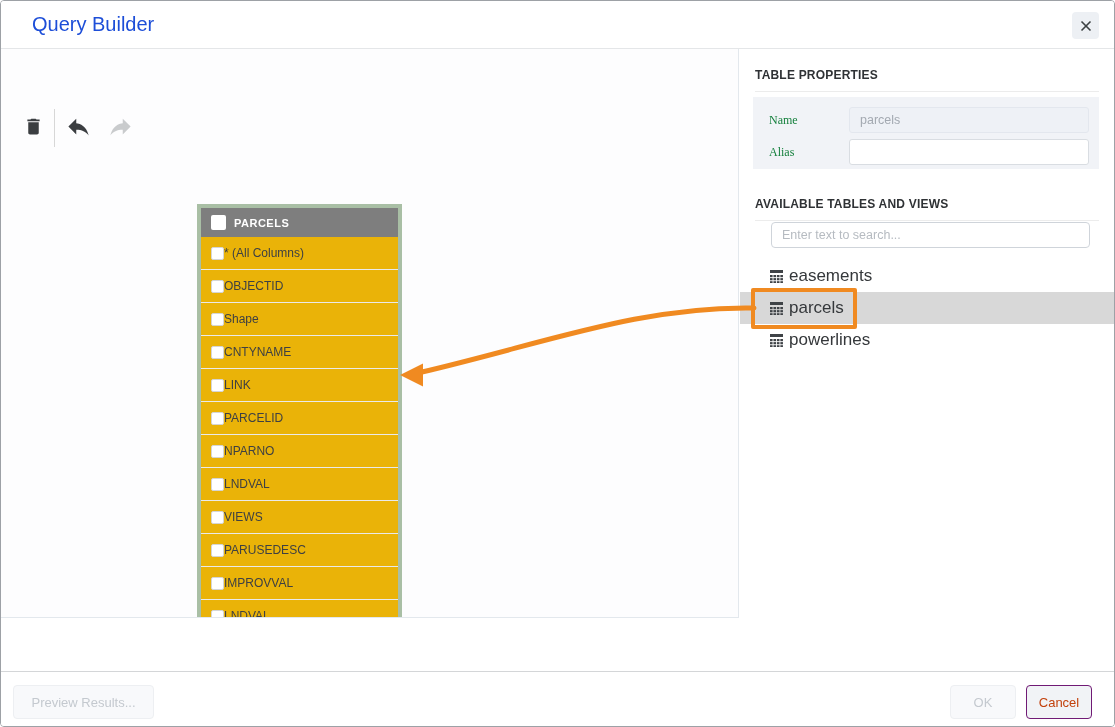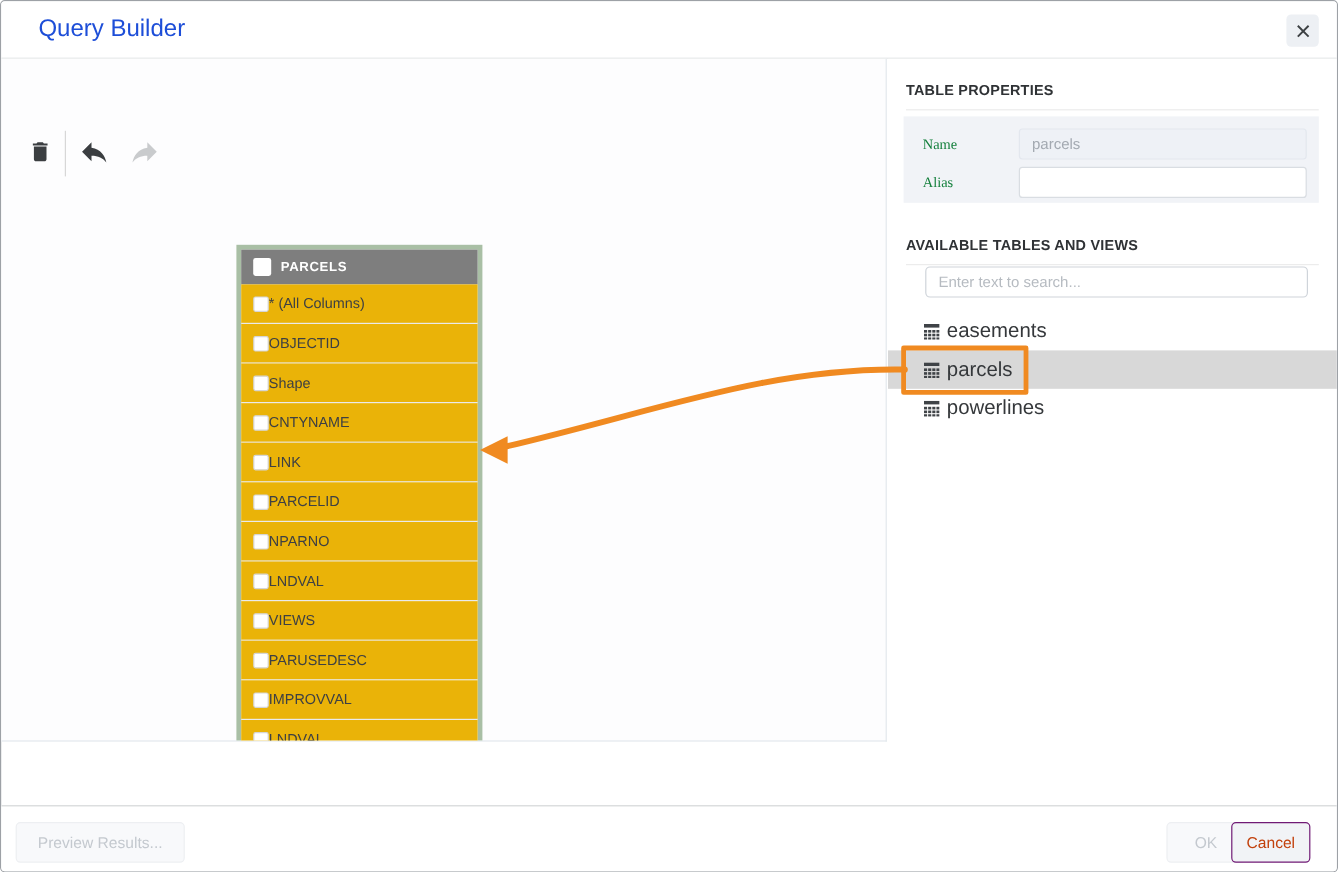--- a/index.html
+++ b/index.html
@@ -81,21 +81,21 @@
   .arrow-overlay{position:absolute;inset:0;z-index:40;pointer-events:none;}
   
   .footer{position:absolute;left:0;top:670px;right:0;height:56px;background:#fff;border-top:1px solid #d4d6d8;}
   .btn{
     position:absolute;top:13px;height:34px;border-radius:4px;font-size:13px;
     display:flex;align-items:center;justify-content:center;font-family:inherit;
   }
   .btn.disabled{background:#f8f9fb;border:1px solid #edeff2;color:#c4c9cf;}
   .btn.normal{background:#f1f3f6;border:1px solid #701a75;color:#c2410c;cursor:pointer;}
   #preview-btn{left:12px;width:141px;}
-  #ok-btn{left:949px;width:66px;margin-left:22px;}
+  #ok-btn{left:949px;width:66px;}
   #cancel-btn{left:1025px;width:66px;}
 </style>
 </head>
 <body>
 
 <div class="dialog">
 
   <div class="titlebar">
     <div class="title">Query Builder</div>
     <div class="close-btn">

